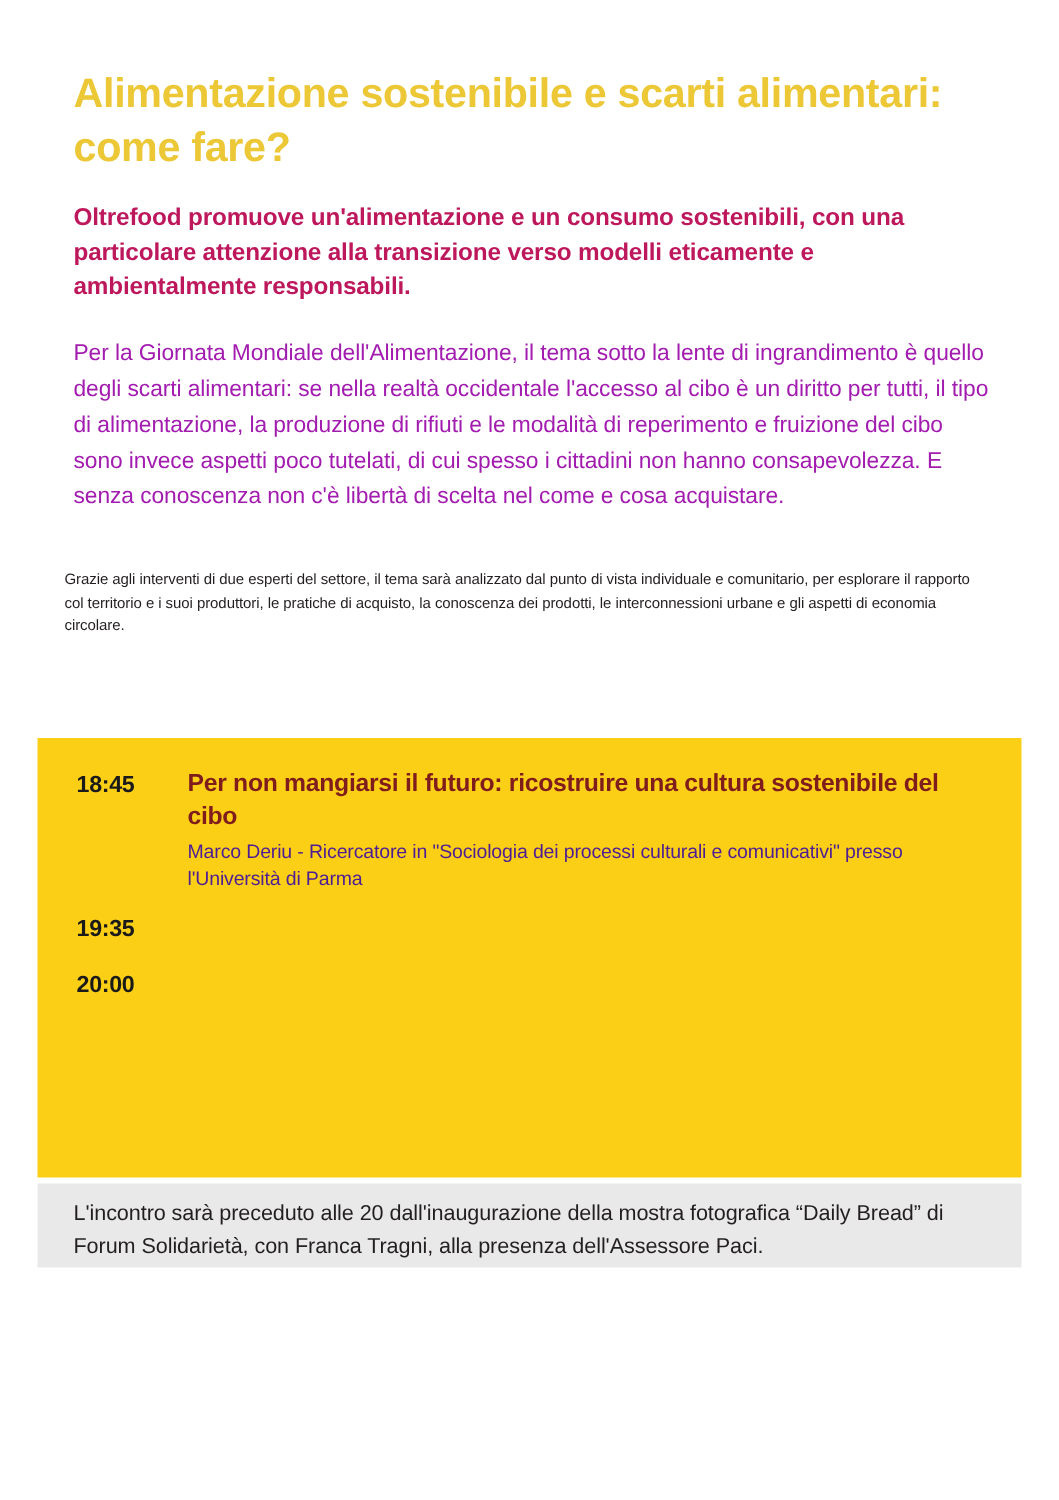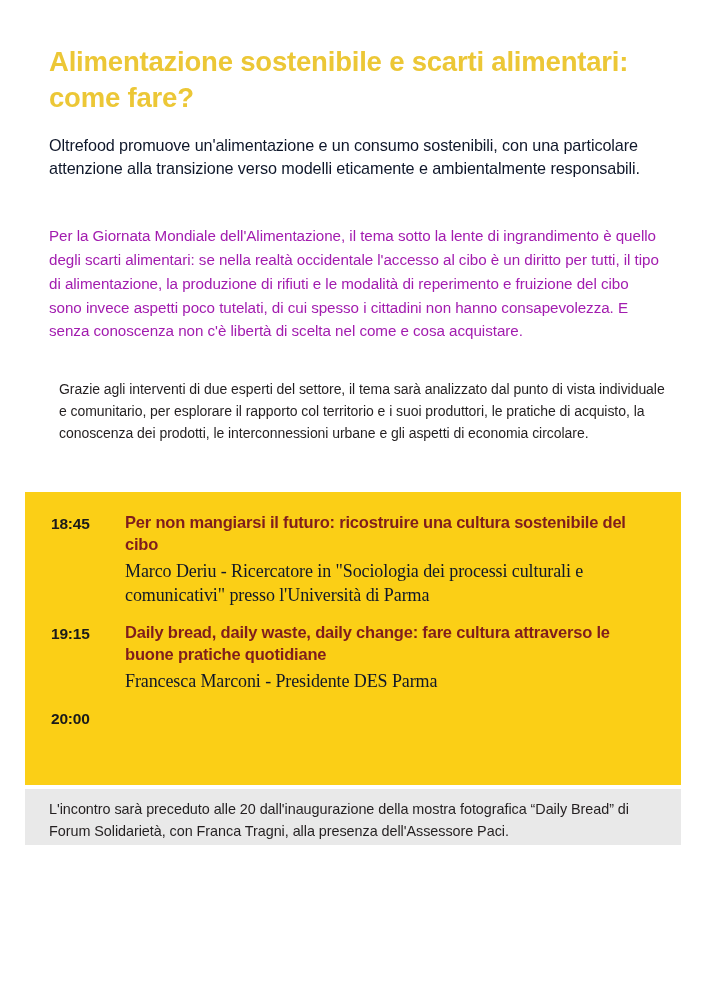--- a/index.html
+++ b/index.html
@@ -33,44 +33,44 @@
     color: #ecc736;
   }
 
   
   .lead {
     position: absolute;
     left: 49px;
     top: 134px;
     width: 612px;
     font-size: 16.2px;
-    font-weight: normal;
+    font-weight: bold;
     line-height: 1.43;
-    color: #0f172a;
+    color: #be185d;
     letter-spacing: -0.1px;
   }
 
   .para1 {
     position: absolute;
     left: 49px;
     top: 224px;
     width: 616px;
     font-size: 15.2px;
     font-weight: normal;
     line-height: 1.57;
     color: #a21caf;
     letter-spacing: -0.05px;
   }
 
   .para2 {
     position: absolute;
-    left: 59px;
+    left: 43px;
     top: 379px;
     width: 616px;
-    font-size: 14px;
+    font-size: 10px;
     font-weight: normal;
     line-height: 1.57;
     color: #231f20;
     letter-spacing: -0.05px;
   }
 
   
   .schedule {
     position: absolute;
     left: 25px;
@@ -102,27 +102,26 @@
 
   .slot-title {
     font-size: 16.5px;
     font-weight: bold;
     color: #7f1d1d;
     line-height: 1.33;
     letter-spacing: -0.2px;
   }
 
   .slot-speaker {
-    font-size: 18px;
+    font-size: 13px;
     font-weight: normal;
-    color: #0f172a;
+    color: #4c1d95;
     line-height: 1.36;
     margin-top: 3px;
     letter-spacing: -0.1px;
-    font-family: Liberation Serif, serif;
   }
 
   
   .note {
     position: absolute;
     left: 25px;
     top: 789px;
     width: 656px;
     height: 56px;
     background: #e9e9e9;
@@ -159,25 +158,21 @@
 
     <div class="slot">
       <div class="slot-time">18:45</div>
       <div class="slot-body">
         <div class="slot-title">Per non mangiarsi il futuro: ricostruire una cultura sostenibile del cibo</div>
         <div class="slot-speaker">Marco Deriu - Ricercatore in "Sociologia dei processi culturali e comunicativi" presso l'Università di Parma</div>
       </div>
     </div>
 
     <div class="slot">
-      <div class="slot-time">19:15</div>
-      <div class="slot-body">
-        <div class="slot-title">Daily bread, daily waste, daily change: fare cultura attraverso le buone pratiche quotidiane</div>
-        <div class="slot-speaker">Francesca Marconi - Presidente DES Parma</div>
-      </div>
+      <div class="slot-time">19:35</div>
     </div>
 
     <div class="slot">
       <div class="slot-time">20:00</div>
     </div>
 
   </div>
 
   <div class="note">L'incontro sarà preceduto alle 20 dall'inaugurazione della mostra fotografica “Daily Bread” di Forum Solidarietà, con Franca Tragni, alla presenza dell'Assessore Paci.</div>
 

